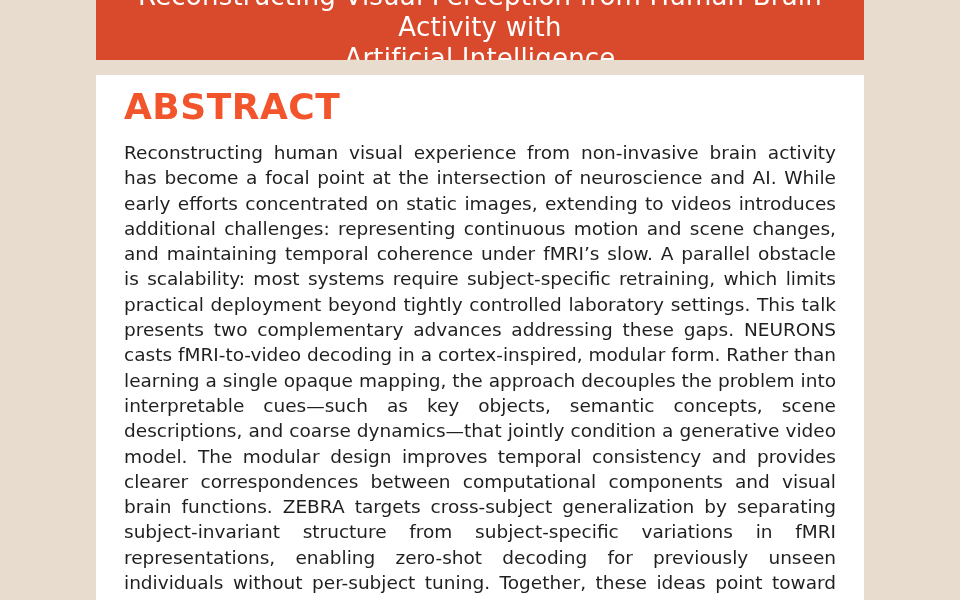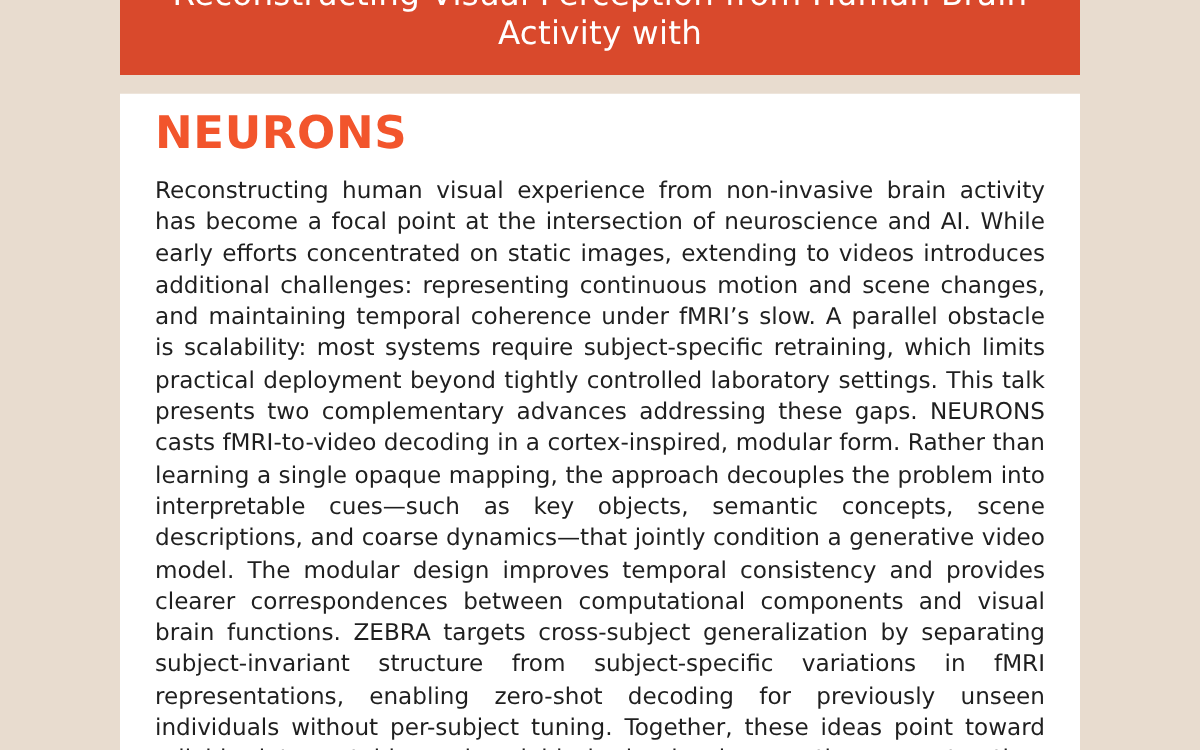--- a/index.html
+++ b/index.html
@@ -68,21 +68,22 @@
   }
 </style>
 </head>
 <body>
 
 <div class="page">
 
   <div class="banner">
     <div class="banner-title">
       <div class="banner-line">Reconstructing Visual Perception from Human Brain Activity with</div>
+      <div class="banner-line">Artificial Intelligence</div>
     </div>
   </div>
 
   <div class="card">
-    <h1 class="abstract-heading">NEURONS</h1>
+    <h1 class="abstract-heading">ABSTRACT</h1>
     <p class="abstract-body">Reconstructing human visual experience from non-invasive brain activity has become a focal point at the intersection of neuroscience and AI. While early efforts concentrated on static images, extending to videos introduces additional challenges: representing continuous motion and scene changes, and maintaining temporal coherence under fMRI’s slow. A parallel obstacle is scalability: most systems require subject-specific retraining, which limits practical deployment beyond tightly controlled laboratory settings. This talk presents two complementary advances addressing these gaps. NEURONS casts fMRI-to-video decoding in a cortex-inspired, modular form. Rather than learning a single opaque mapping, the approach decouples the problem into interpretable cues—such as key objects, semantic concepts, scene descriptions, and coarse dynamics—that jointly condition a generative video model. The modular design improves temporal consistency and provides clearer correspondences between computational components and visual brain functions. ZEBRA targets cross-subject generalization by separating subject-invariant structure from subject-specific variations in fMRI representations, enabling zero-shot decoding for previously unseen individuals without per-subject tuning. Together, these ideas point toward reliable, interpretable, and scalable brain visual perception reconstruction, laying groundwork for broadly applicable brain-machine interfaces and data-driven studies of human visual cognition.</p>
   </div>
 
 </div>
 
 </body></html>

